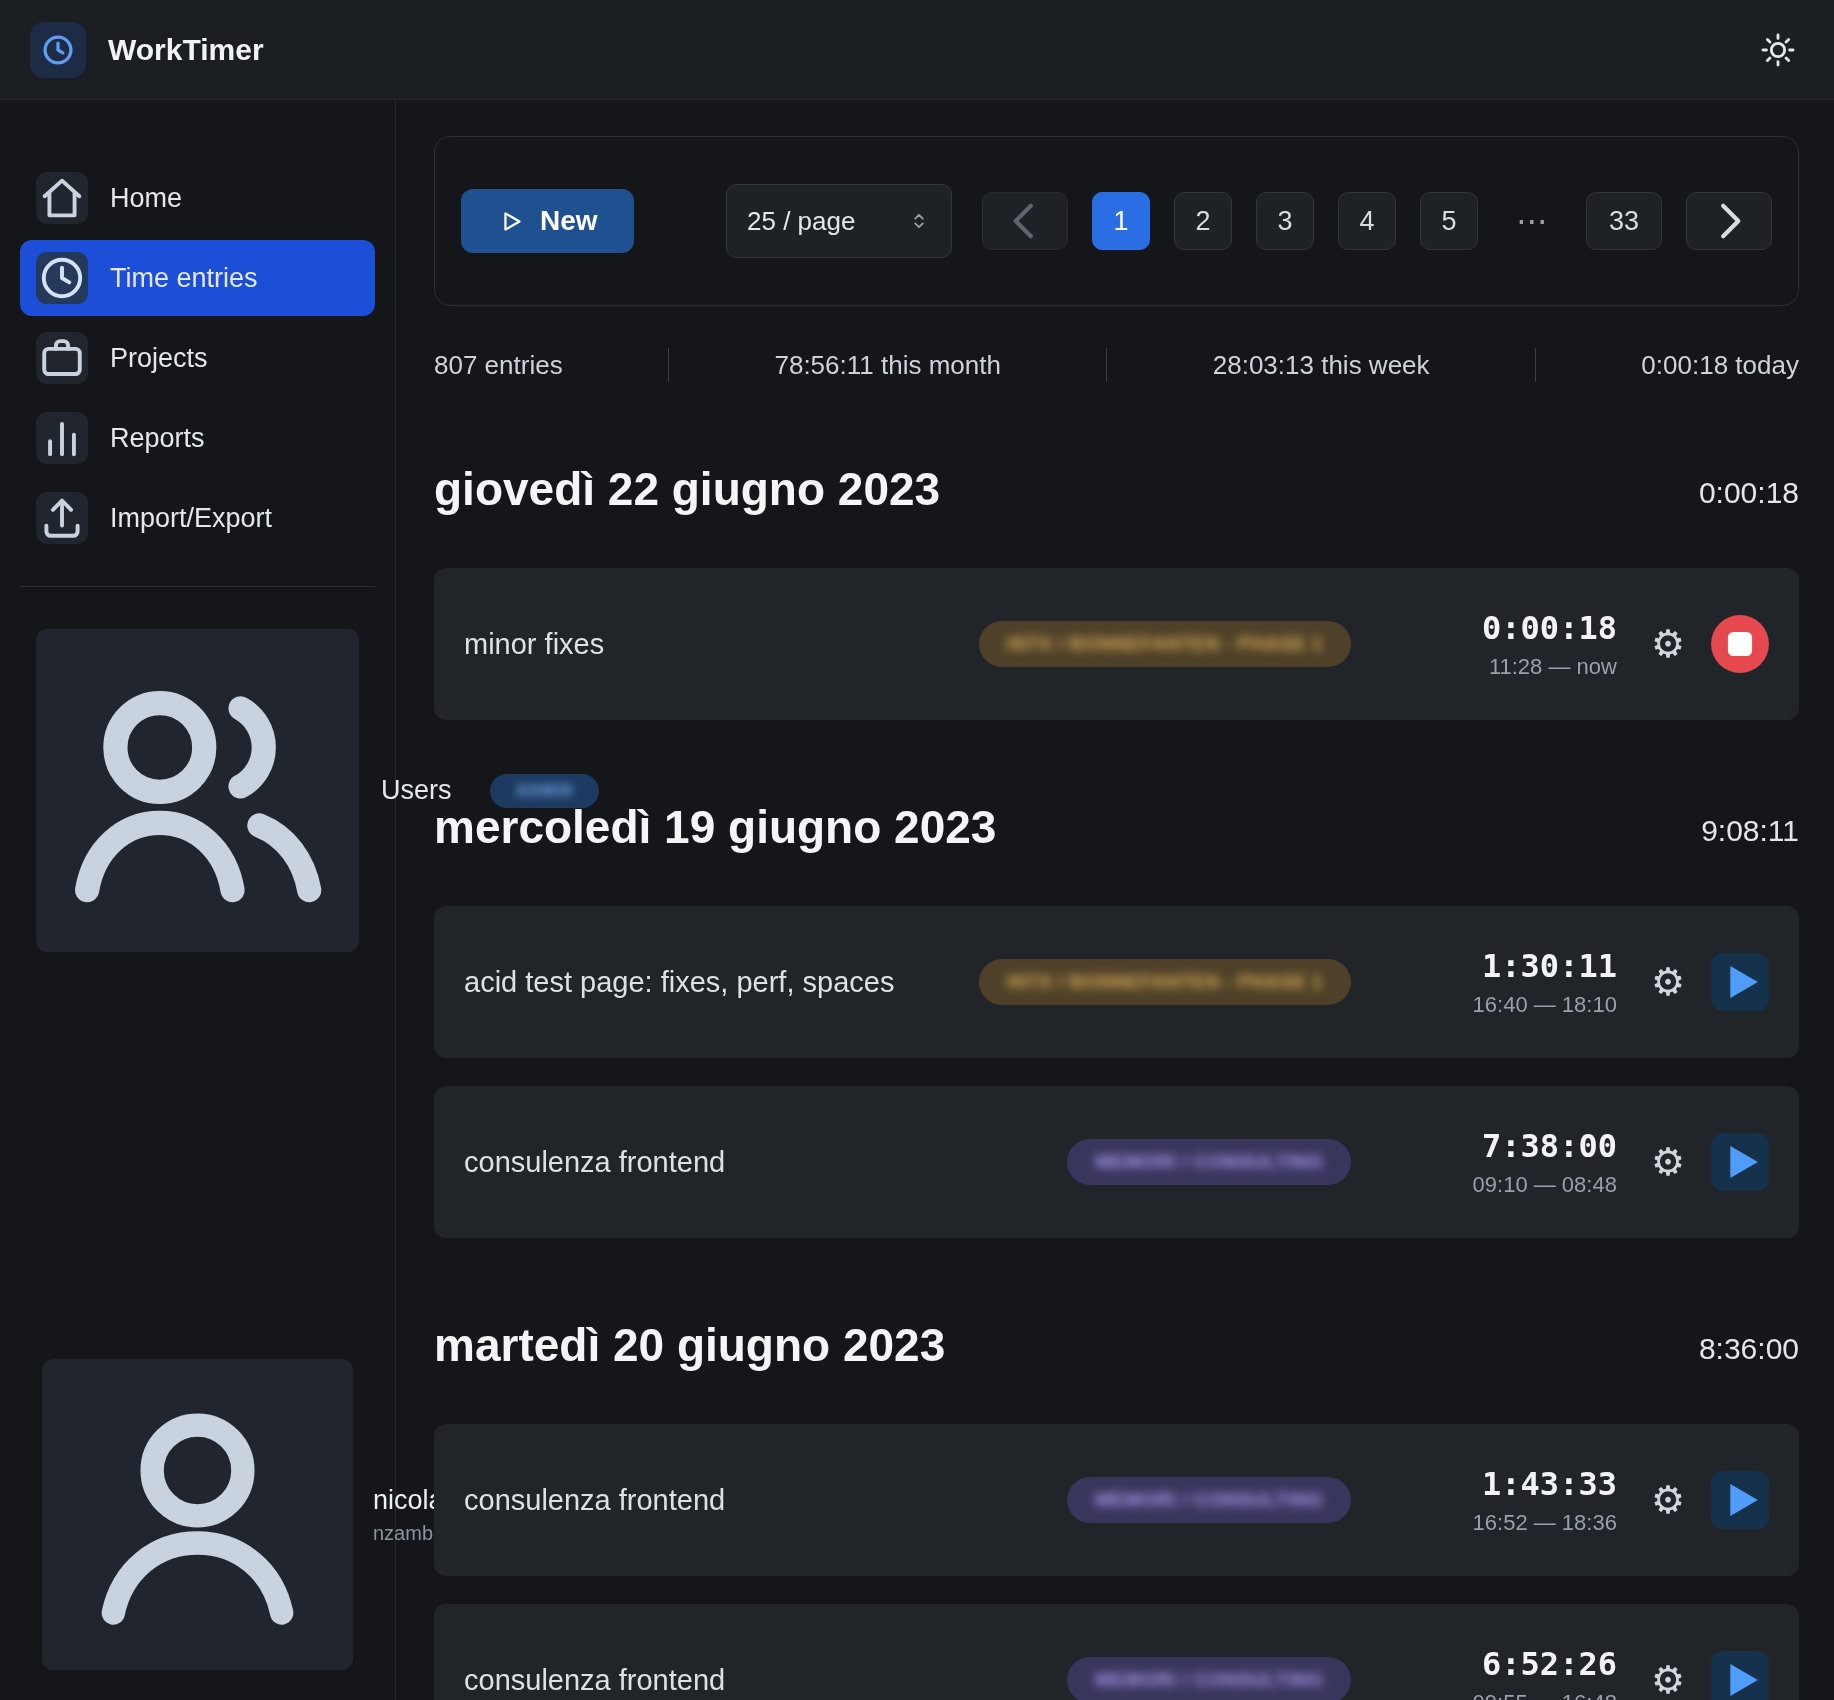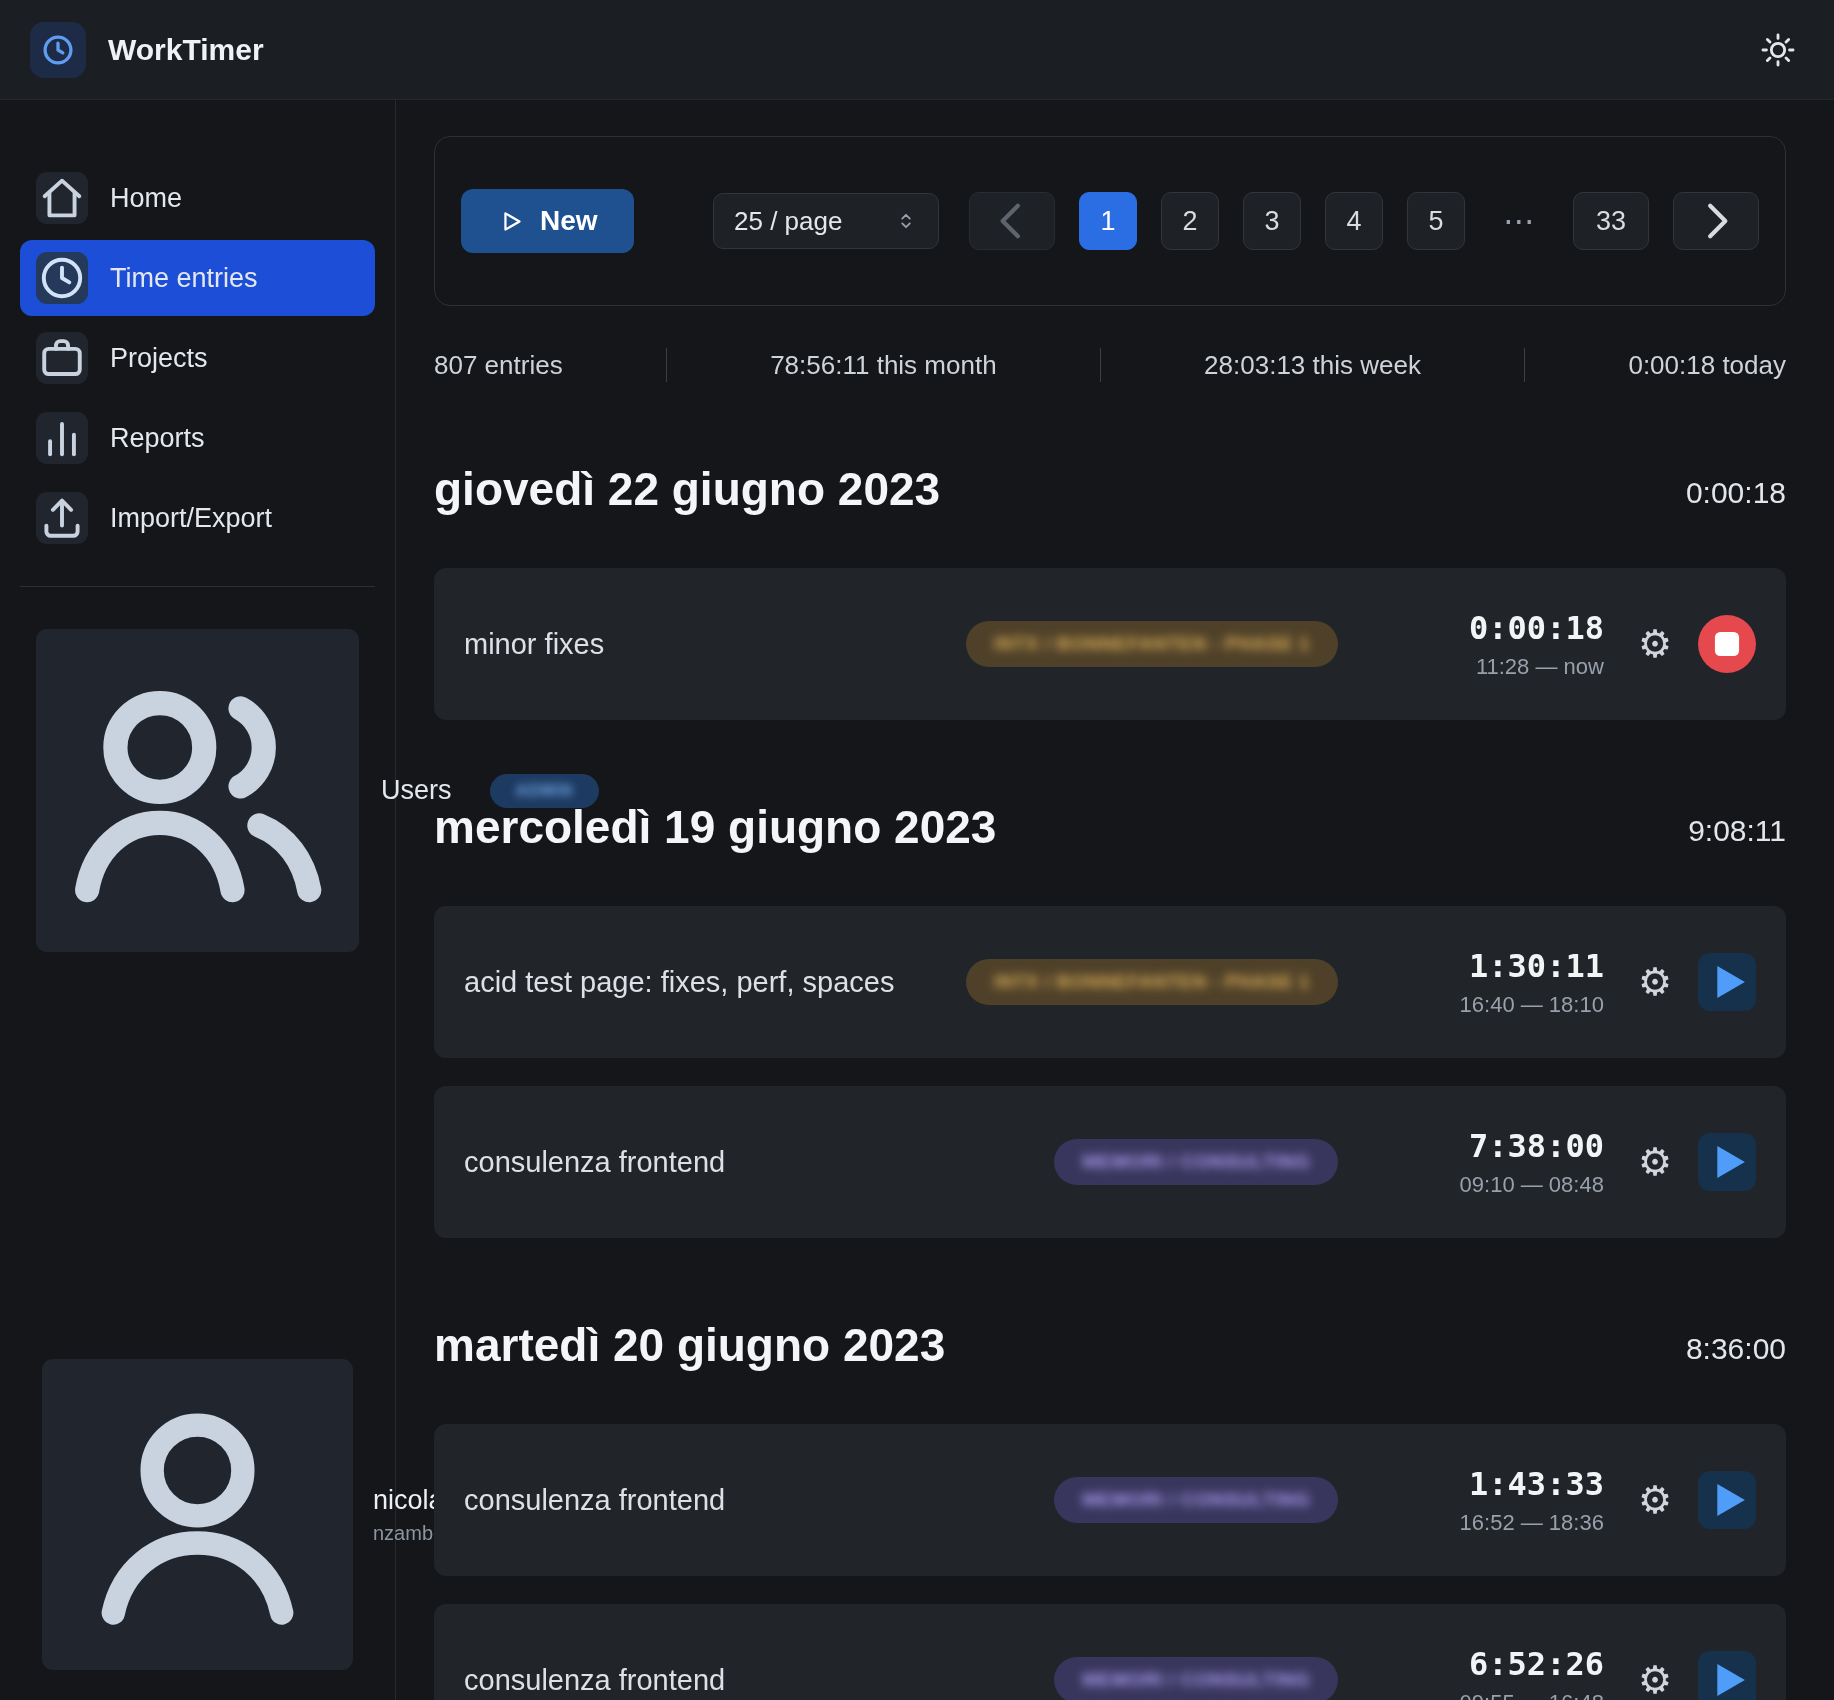--- a/index.html
+++ b/index.html
@@ -26,26 +26,26 @@
   .nav-label{font-size:27px;color:#e4e8ed;white-space:nowrap}
   .side-div{height:1px;background:#2b2f36;margin:26px 20px}
   .admin-badge{margin-left:16px;background:#1d3a61;color:#74a9ea;font-size:16px;font-weight:700;letter-spacing:1px;padding:9px 26px;border-radius:19px;line-height:1}
   .admin-badge span{filter:blur(4px)}
   .profile{margin-top:auto;display:flex;align-items:center;gap:20px;padding:0 42px}
   .profile .nav-ico{width:50px;height:50px}
   .profile-name{font-size:27px;color:#eceff3}
   .profile-domain{font-size:20px;color:#8b949f;margin-top:6px}
 
   
-  .main{flex:1;padding:0 48px 0 38px;overflow:hidden}
+  .main{flex:1;padding:0 35px 0 38px;overflow:hidden}
   .toolbar{margin-top:36px;height:170px;border:1.5px solid #2c3037;border-radius:16px;display:flex;align-items:center;justify-content:space-between;padding:0 26px}
   .new-btn{height:64px;padding:0 36px;border:none;border-radius:12px;background:#1f5191;color:#fff;font-size:28px;font-weight:600;font-family:inherit;display:flex;align-items:center;gap:16px;cursor:pointer}
   .new-btn svg{width:27px;height:27px}
   .toolbar-right{display:flex;align-items:center;gap:30px}
-  .page-size{height:56px;min-width:226px;background:#1e2126;border:1px solid #31353c;border-radius:10px;color:#e4e7eb;font-size:26px;font-family:inherit;display:flex;align-items:center;justify-content:space-between;gap:24px;padding:0 20px;cursor:pointer}
+  .page-size{height:74px;min-width:226px;background:#1e2126;border:1px solid #31353c;border-radius:10px;color:#e4e7eb;font-size:26px;font-family:inherit;display:flex;align-items:center;justify-content:space-between;gap:24px;padding:0 20px;cursor:pointer}
   .page-size .stepper{color:#9aa1ab;display:flex}
   .page-size .stepper svg{width:24px;height:24px}
   .pagination{display:flex;align-items:center;gap:24px}
   .pg{height:58px;min-width:58px;border-radius:10px;background:#1e2126;border:1px solid #31353c;color:#d9dde2;font-size:27px;font-family:inherit;display:flex;align-items:center;justify-content:center;cursor:pointer;padding:0 14px}
   .pg svg{width:23px;height:23px}
   .pg.active{background:#2b6de2;border-color:#2b6de2;color:#fff}
   .pg.dim{color:#5d646d;border-color:#282c33}
   .pg.ellipsis{background:transparent;border:none;color:#9aa1ab;font-size:32px;cursor:default}
   .pg.wide{min-width:76px}
 

